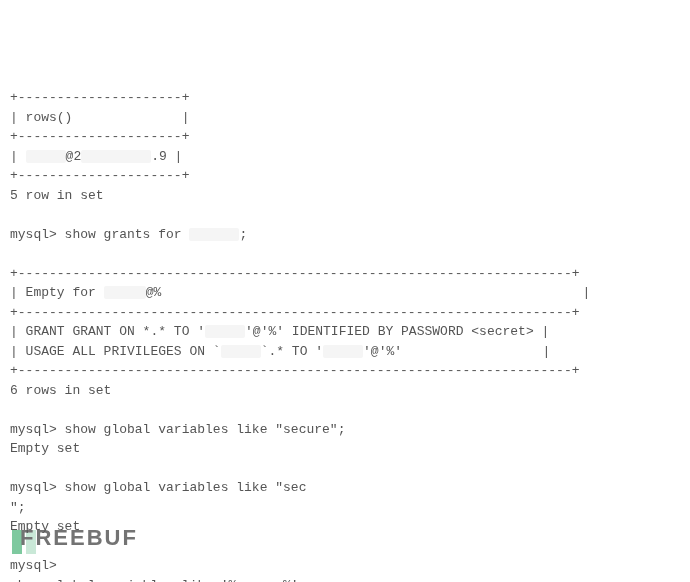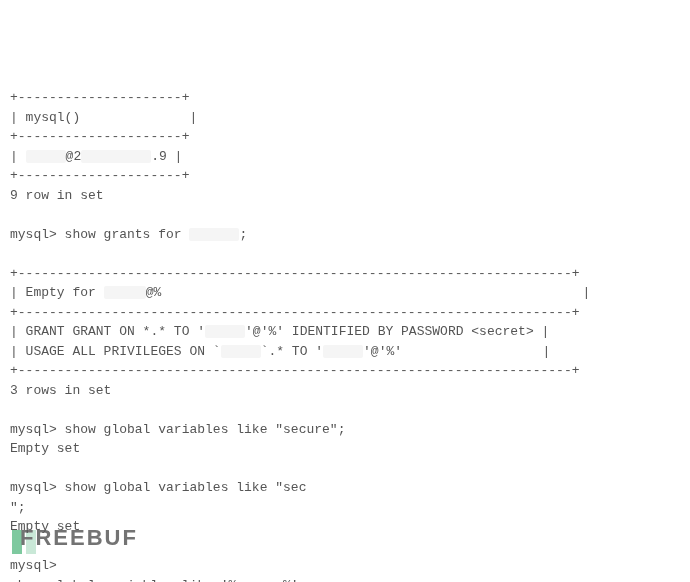--- a/index.html
+++ b/index.html
@@ -57,35 +57,35 @@
       background: #c9e8d7;
       z-index: -1;
     }
   </style>
 </head>
 <body>
 
 
 
 <div class="terminal"><span>+---------------------+</span>
-<span><span>| mysql()</span><span>              |</span></span>
+<span><span>| rows()</span><span>              |</span></span>
 <span>+---------------------+</span>
 <span><span>| </span><span class="redacted" style="width:40px"></span><span>@2</span><span class="redacted" style="width:70px"></span><span>.9 |</span></span>
 <span>+---------------------+</span>
-<span>9 row in set</span>
+<span>5 row in set</span>
 
 <span><span>mysql&gt; show grants for </span><span class="redacted" style="width:50px"></span><span>;</span></span>
 
 <span>+-----------------------------------------------------------------------+</span>
 <span><span>| Empty for </span><span class="redacted" style="width:42px"></span><span>@%                                                      |</span></span>
 <span>+-----------------------------------------------------------------------+</span>
 <span><span>| GRANT GRANT ON *.* TO '</span><span class="redacted" style="width:40px"></span><span>'@'%' IDENTIFIED BY PASSWORD &lt;secret&gt; |</span></span>
 <span><span>| USAGE ALL PRIVILEGES ON `</span><span class="redacted" style="width:40px"></span><span>`.* TO '</span><span class="redacted" style="width:40px"></span><span>'@'%'                  |</span></span>
 <span>+-----------------------------------------------------------------------+</span>
-<span>3 rows in set</span>
+<span>6 rows in set</span>
 
 <span>mysql&gt; show global variables like "secure";</span>
 <span>Empty set</span>
 
 <span>mysql&gt; show global variables like "sec</span>
 <span>";</span>
 <span>Empty set</span>
 
 <span>mysql&gt;</span>
 <span>show global variables like '%secure%';</span>

